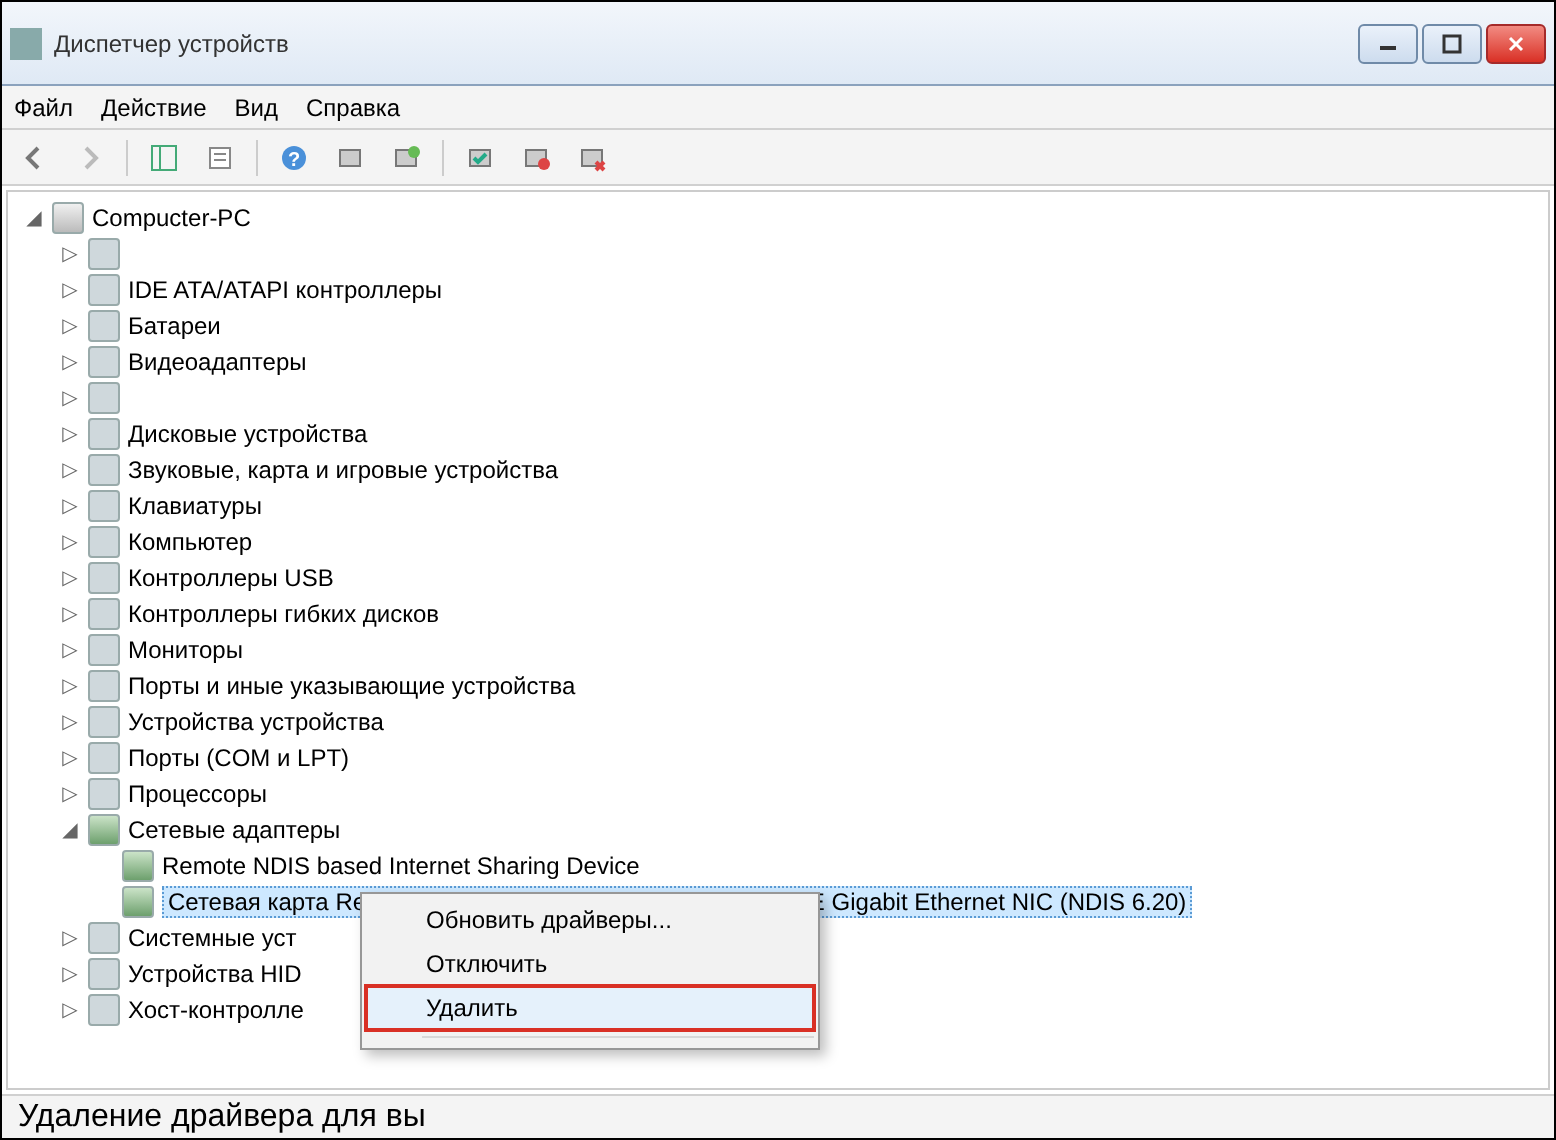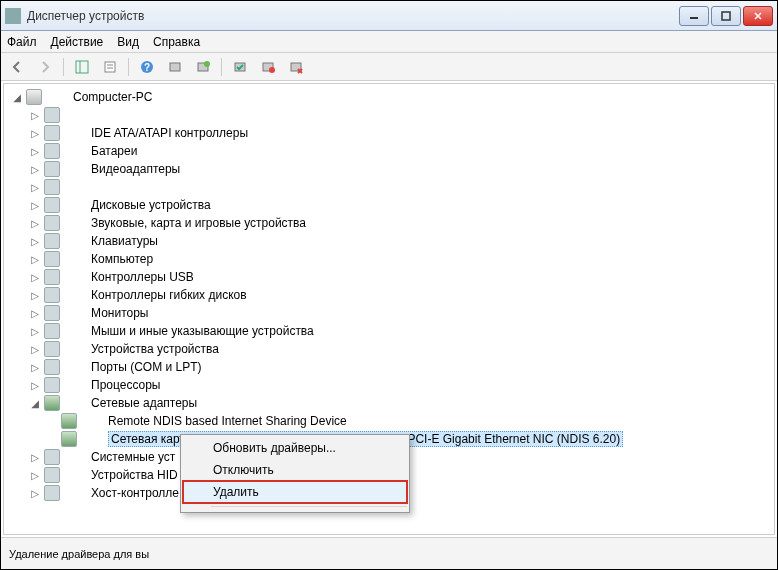--- a/index.html
+++ b/index.html
@@ -10,21 +10,21 @@
     background: #fff;
     width: 778px;
     height: 570px;
     overflow: hidden;
     border: 1px solid #000;
     display: flex;
     flex-direction: column;
   }
   
   .titlebar {
-    height: 30px;
+    height: 42px;
     background: linear-gradient(#f2f6fb, #dfe9f5);
     border-bottom: 1px solid #8ba2bd;
     display: flex;
     align-items: center;
     padding: 0 4px;
   }
   .titlebar .app-icon {
     width: 16px; height: 16px;
     background: #8aa;
     margin-right: 6px;
@@ -113,21 +113,21 @@
   .dev-icon {
     width: 16px; height: 16px;
     display: inline-block;
     margin-right: 4px;
     background: #cfd8dc;
     border: 1px solid #9aa;
     border-radius: 2px;
   }
   .dev-icon.net { background: linear-gradient(#cbe3c8,#6da06d); }
   .root-icon { background: linear-gradient(#f0f0f0,#bbb); }
-  .label { cursor: default; margin-left: 27px; }
+  .label { cursor: default; }
   .selected {
     background: #cde8ff;
     border: 1px dotted #5a9bd5;
     padding: 0 2px;
   }
   
   .context-menu {
     position: absolute;
     left: 176px;
     top: 350px;
@@ -152,27 +152,27 @@
     outline: 2px solid #d93025;
     outline-offset: -1px;
   }
   .ctx-sep {
     height: 1px;
     background: #d7d7d7;
     margin: 3px 0 3px 28px;
   }
   
   .statusbar {
-    height: 32px;
+    height: 22px;
     border-top: 1px solid #d0d0d0;
     background: #f4f4f4;
     display: flex;
     align-items: center;
     padding: 0 8px;
-    font-size: 11px;
+    font-size: 16px;
   }
 </style>
 </head>
 <body>
 
 <div class="titlebar">
   <span class="app-icon"></span>
   <span class="title">Диспетчер устройств</span>
   <div class="win-buttons">
     <div class="win-btn">
@@ -330,21 +330,21 @@
           <span class="label">Контроллеры гибких дисков</span>
         </div>
         <div class="node" style="padding-left: 22px;">
           <span class="expander">▷</span>
           <span class="dev-icon"></span>
           <span class="label">Мониторы</span>
         </div>
         <div class="node" style="padding-left: 22px;">
           <span class="expander">▷</span>
           <span class="dev-icon"></span>
-          <span class="label">Мыши и иные указывающие устройства</span>
+          <span class="label">Порты и иные указывающие устройства</span>
         </div>
         <div class="node" style="padding-left: 22px;">
           <span class="expander">▷</span>
           <span class="dev-icon"></span>
           <span class="label">Устройства устройства</span>
         </div>
         <div class="node" style="padding-left: 22px;">
           <span class="expander">▷</span>
           <span class="dev-icon"></span>
           <span class="label">Порты (COM и LPT)</span>

